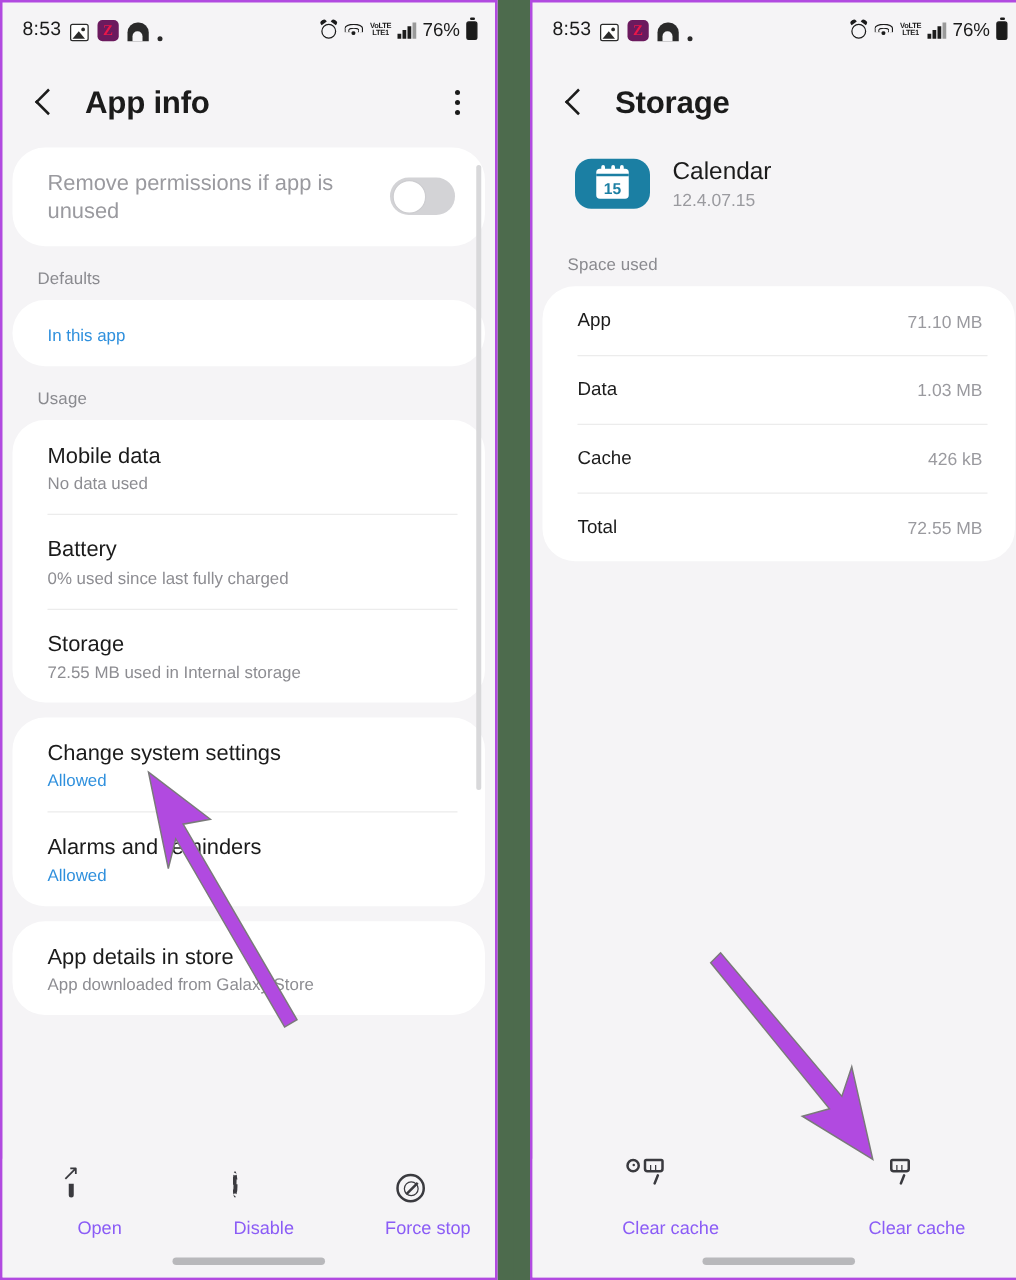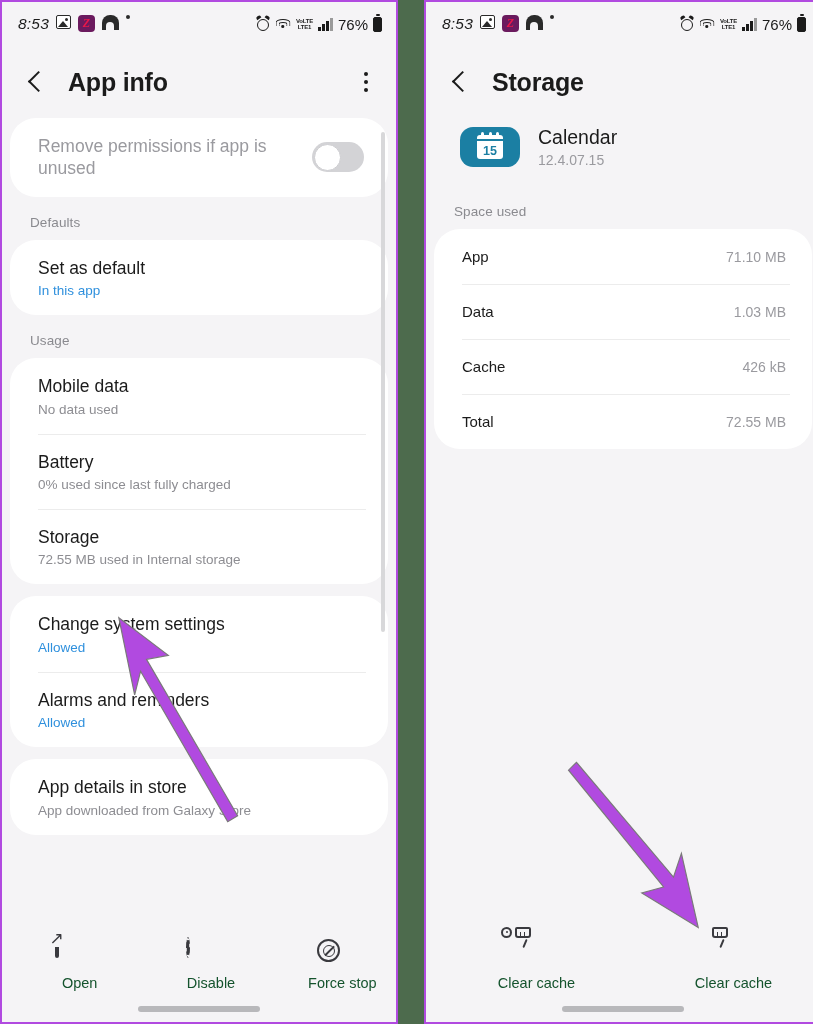--- a/index.html
+++ b/index.html
@@ -21,21 +21,21 @@
   }
   .panel.right { margin-left: 13px; }
   .gap { flex: 0 0 13px; background: #4d6b4d; height: 1024px; }
 
   
   .statusbar {
     height: 44px; display: flex; align-items: center;
     padding: 0 14px 0 16px; justify-content: space-between;
     font-size: 15px; color: #1b1b1b;
   }
-  .sb-left { display: flex; align-items: flex-start; gap: 7px; font-style: italic; }
+  .sb-left { display: flex; align-items: flex-end; gap: 7px; }
   .sb-time { font-size: 15.5px; letter-spacing: .2px; color:#1b1b1b; }
   .ic-photo {
     width: 15px; height: 14px; border: 1.8px solid #2a2a2a; border-radius: 2px;
     position: relative; background:#fff;
   }
   .ic-photo::before{
     content:""; position:absolute; left:1px; bottom:1px; width:0; height:0;
     border-left:5px solid transparent; border-right:5px solid transparent;
     border-bottom:6px solid #2a2a2a;
   }
@@ -184,21 +184,21 @@
   .kv-val { font-size:14px; color:#9a9a9f; }
 
   
   .bottombar {
     position:absolute; left:0; right:0; bottom:0; height:95px;
     background:#f5f4f6; display:flex; align-items:flex-start;
     padding-top: 12px;
   }
   .bb-item { flex:1; display:flex; flex-direction:column; align-items:center;
              gap:10px; cursor:pointer; }
-  .bb-label { font-size:14.5px; color:#14532d;margin-left:24px; }
+  .bb-label { font-size:14.5px; color:#8b5cf6;margin-left:24px; }
   .bb-ico { width:26px; height:26px; position:relative; }
 
   .ic-open { width:22px;height:22px; border:2px solid #3a3a3f; border-radius:4px; position:relative; }
   .ic-open::before{ content:""; position:absolute; top:-5px; right:-5px; width:13px;height:13px;
     background:#f5f4f6; }
   .ic-open::after{ content:"\2197"; position:absolute; top:-9px; right:-7px;
     font-size:17px; color:#3a3a3f; line-height:1; }
   .ic-disable { width:22px;height:22px; border:2px dashed #3a3a3f; border-radius:50%; }
   .ic-forcestop { width:23px;height:23px; border:2px solid #3a3a3f; border-radius:50%;
     display:flex; align-items:center; justify-content:center; }
@@ -286,21 +286,20 @@
           <span class="row-title">Remove permissions if app is unused</span>
           <span class="toggle">
               <span class="knob"></span>
             </span>
         </div>
       </div>
 
       <div class="group-label">Defaults</div>
       <div class="card">
         <div class="row">
-          <div class="row-title">Set as default</div>
           <div class="row-sub link">In this app</div>
         </div>
       </div>
 
       <div class="group-label">Usage</div>
       <div class="card">
         <div class="row">
           <div class="row-title">Mobile data</div>
           <div class="row-sub">No data used</div>
         </div>

